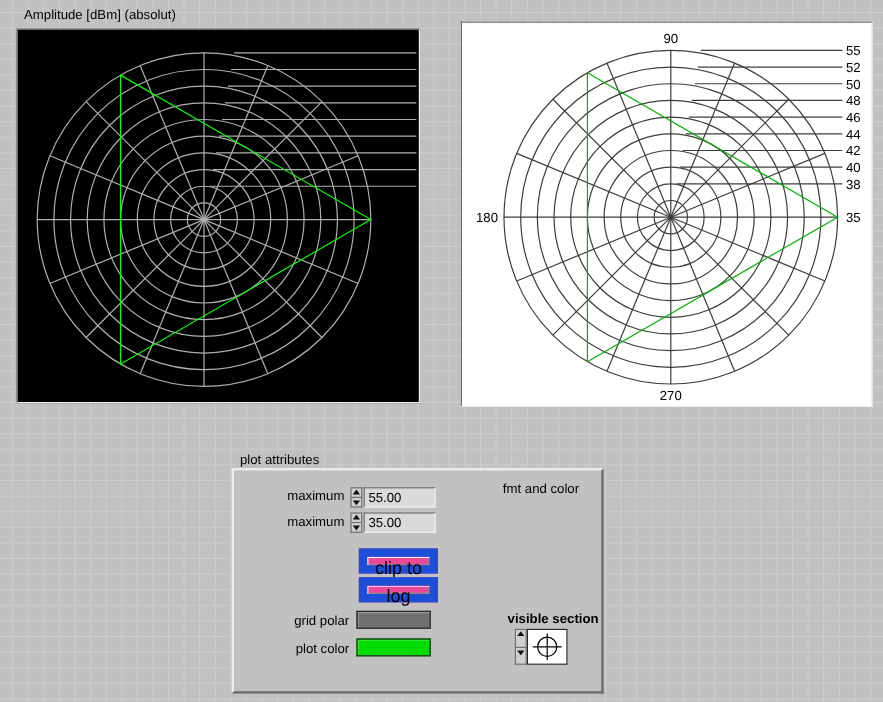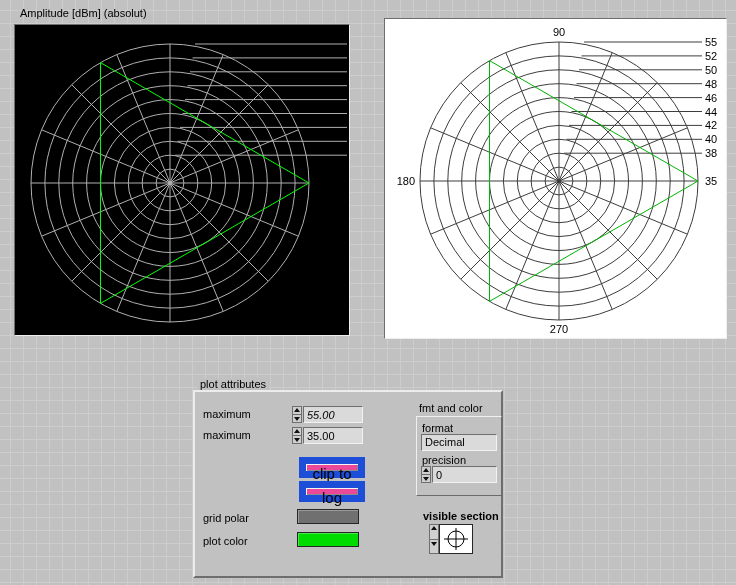--- a/index.html
+++ b/index.html
@@ -2,21 +2,21 @@
 <html><head>
 <meta charset="utf-8">
 <style>
   *{margin:0;padding:0;box-sizing:border-box;}
   html,body{width:736px;height:585px;overflow:hidden;}
   body{position:relative;font-family:"Liberation Sans",sans-serif;font-size:11px;color:#000;}
   .canvas{position:absolute;inset:0;background-color:#c1c1c1;
     background-image:linear-gradient(#cdcdcd 1px,transparent 1px),linear-gradient(90deg,#cdcdcd 1px,transparent 1px);
     background-size:13px 13px;background-position:-3px -3px;}
   .lbl{position:absolute;font-size:11px;color:#000;white-space:nowrap;}
-  .r{}
+  .r{text-align:right;}
   .plotbox{position:absolute;border:1px solid;border-color:#6e6e6e #eeeeee #eeeeee #6e6e6e;}
   .plotbox svg{display:block;}
   svg text{font-family:"Liberation Sans",sans-serif;}
   .panel{position:absolute;left:193px;top:390px;width:310px;height:188px;background:#c1c1c1;
     border:2px solid;border-color:#ececec #6e6e6e #6e6e6e #ececec;}
   .panel-title{position:absolute;left:197px;top:378px;background:#c1c1c1;padding:0 3px;}
   .field{position:absolute;height:17px;background:#dadada;border:1px solid;border-color:#6e6e6e #f2f2f2 #f2f2f2 #6e6e6e;
     font-family:"Liberation Sans",sans-serif;font-size:11px;color:#000;padding:0 3px;line-height:15px;outline:none;}
   div.field{line-height:15px;}
   .spin{position:absolute;width:10px;height:17px;display:flex;flex-direction:column;}
@@ -139,40 +139,30 @@
 
 <div class="panel-title lbl">plot attributes</div>
 
 <div class="panel">
 
   <div class="lbl r" style="left:8px;top:16px;width:84px;">maximum</div>
   <div class="spin" style="left:97px;top:14px;">
     <span class="up"></span>
     <span class="dn"></span>
   </div>
-  <input class="field" style="left: 108px; top: 14px; width: 60px; font-style: italic;" value="55.00">
+  <input class="field" style="left: 108px; top: 14px; width: 60px;" value="55.00">
 
   <div class="lbl r" style="left:8px;top:37px;width:84px;">maximum</div>
   <div class="spin" style="left:97px;top:35px;">
     <span class="up"></span>
     <span class="dn"></span>
   </div>
   <input class="field" style="left: 108px; top: 35px; width: 60px;" value="35.00">
 
   <div class="lbl" style="left:224px;top:10px;">fmt and color</div>
-  <div class="group">
-    <div class="lbl" style="left:5px;top:5px;">format</div>
-    <div class="field" style="left:4px;top:17px;width:76px;">Decimal</div>
-    <div class="lbl" style="left:5px;top:37px;">precision</div>
-    <div class="spin" style="left:4px;top:49px;">
-      <span class="up"></span>
-      <span class="dn"></span>
-    </div>
-    <input class="field" style="left: 15px; top: 49px; width: 65px;" value="0">
-  </div>
 
   <button class="btn" style="left:104px;top:65px;">clip to min</button>
   <button class="btn" style="left:104px;top:89px;">log</button>
 
   <div class="lbl r" style="left:8px;top:120px;width:88px;">grid polar</div>
   <div class="swatch" style="left: 102px; top: 117px; background-color: rgb(112, 112, 112);"></div>
 
   <div class="lbl r" style="left:8px;top:143px;width:88px;">plot color</div>
   <div class="swatch" style="left: 102px; top: 140px; background-color: rgb(0, 220, 0);"></div>
 

